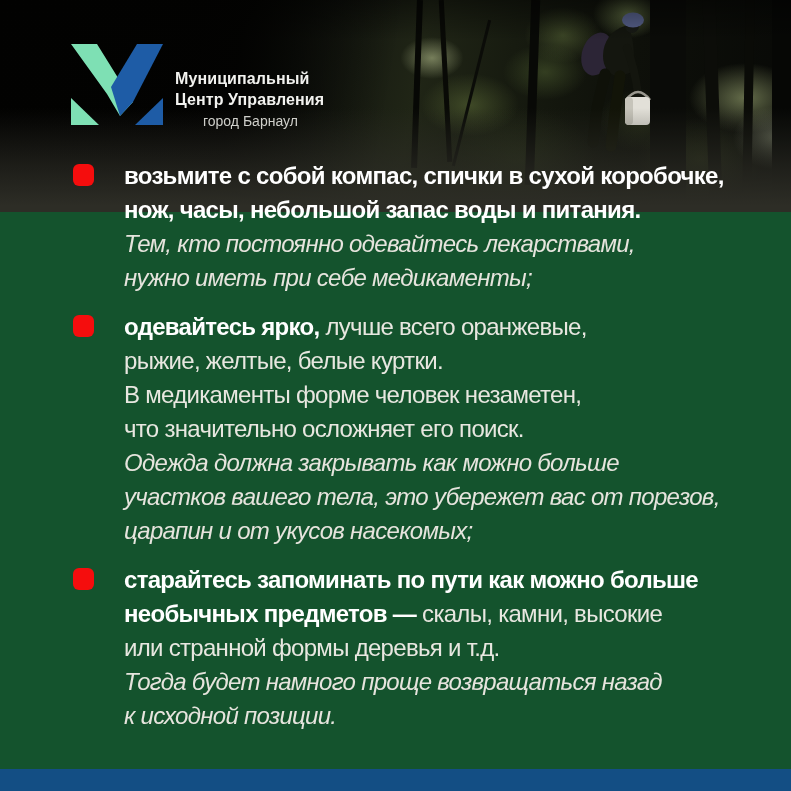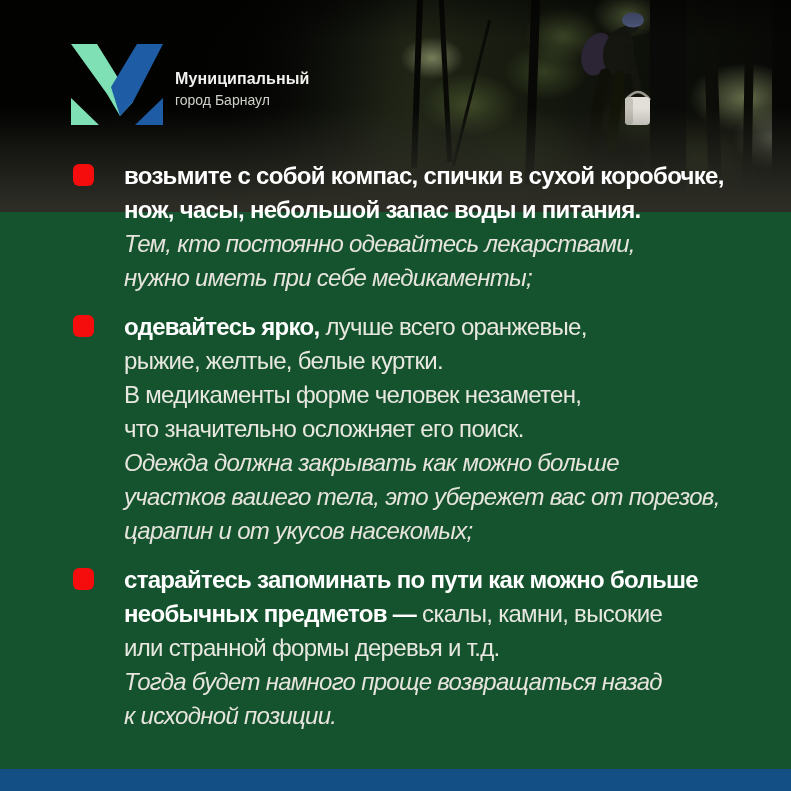--- a/index.html
+++ b/index.html
@@ -35,21 +35,21 @@
   .fade-bottom{position:absolute;left:0;right:0;top:108px;height:104px;
     background:linear-gradient(to bottom, rgba(45,45,38,0) 0%, rgba(45,45,38,0.62) 55%, #2d2d26 94%);}
 
   
   .logo{position:absolute;left:71px;top:44px;display:flex;align-items:flex-start;}
   .logo-icon{display:block;}
   .mint{fill:#7ee0b4;}
   .lblue{fill:#1e5ca6;}
   .logo-text{margin:24px 0 0 12px;}
   .logo-line-b{font-size:16px;font-weight:700;color:#f2f2ef;line-height:21px;letter-spacing:0.1px;}
-  .logo-line-r{font-size:14px;font-weight:400;color:#cfcfca;line-height:20px;margin-top:1px;}
+  .logo-line-r{font-size:14px;font-weight:400;color:#cfcfca;line-height:20px;margin-top:1px;margin-left:28px;}
 
   
   .tips{position:absolute;left:73px;top:159px;width:700px;}
   .tip{display:flex;margin-bottom:15px;}
   .bullet{width:21px;height:22px;border-radius:6px;background:#f50d0d;flex:none;margin:5px 30px 0 0;}
   .tip-text{
     width:649px;font-size:24px;line-height:34px;letter-spacing:-0.7px;
     color:#e8e7e0;white-space:pre-line;
   }
   .seg-bold{font-weight:700;color:#ffffff;}
@@ -106,20 +106,21 @@
 
   <div class="logo">
     <svg class="logo-icon" width="92" height="81" viewBox="0 0 92 81">
       <polygon class="mint" points="0,0 26,0 62,58 49,72 36,50"></polygon>
       <polygon class="lblue" points="66,0 92,0 62,58 49,72 40,43"></polygon>
       <polygon class="mint" points="0,54 0,81 28,81"></polygon>
       <polygon class="lblue" points="92,54 92,81 64,81"></polygon>
     </svg>
     <div class="logo-text">
       <div class="logo-line-b">Муниципальный</div>
+      <div class="logo-line-b">Центр Управления</div>
       <div class="logo-line-r">город Барнаул</div>
     </div>
   </div>
 
   <div class="tips">
     <div class="tip">
       <div class="bullet"></div>
       <div class="tip-text"><span class="seg-bold">возьмите с собой компас, спички в сухой коробочке,
 нож, часы, небольшой запас воды и питания.
 </span><span class="seg-regular"></span><span class="seg-italic">Тем, кто постоянно одевайтесь лекарствами,

